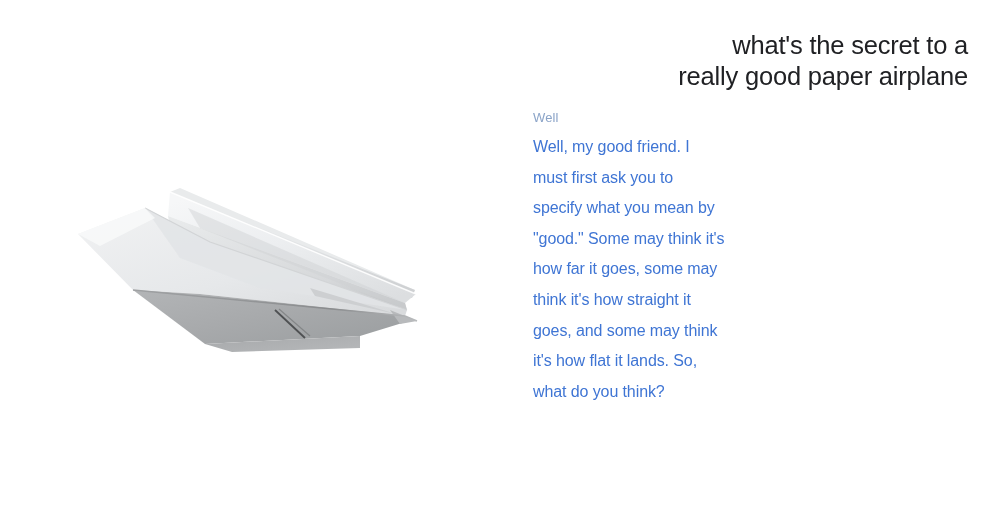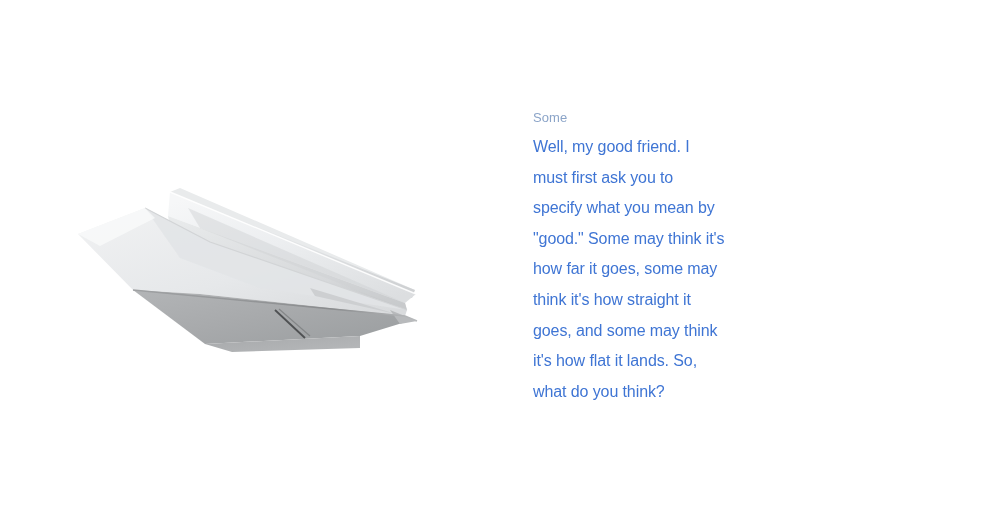--- a/index.html
+++ b/index.html
@@ -170,23 +170,27 @@
         <path d="M219,139 L250,166" stroke="#7c7e80" stroke-width="1.2" fill="none" opacity="0.8"></path>
 
         <polygon points="128,38 345,133 347,140 140,58" fill="#cfd1d3" opacity="0.45"></polygon>
         <polygon points="18,64 85,38 95,48 40,76" fill="#fafbfb" opacity="0.75"></polygon>
       </svg>
     </div>
   </div>
 
   <div class="conversation">
 
+    <div class="user-turn">
+      <p class="user-message">what's the secret to a
+really good paper airplane</p>
+    </div>
 
     <div class="assistant-turn">
-      <span class="assistant-name">Some</span>
+      <span class="assistant-name">Well</span>
       <p class="assistant-message">Well, my good friend. I
 must first ask you to
 specify what you mean by
 "good." Some may think it's
 how far it goes, some may
 think it's how straight it
 goes, and some may think
 it's how flat it lands. So,
 what do you think?</p>
     </div>

